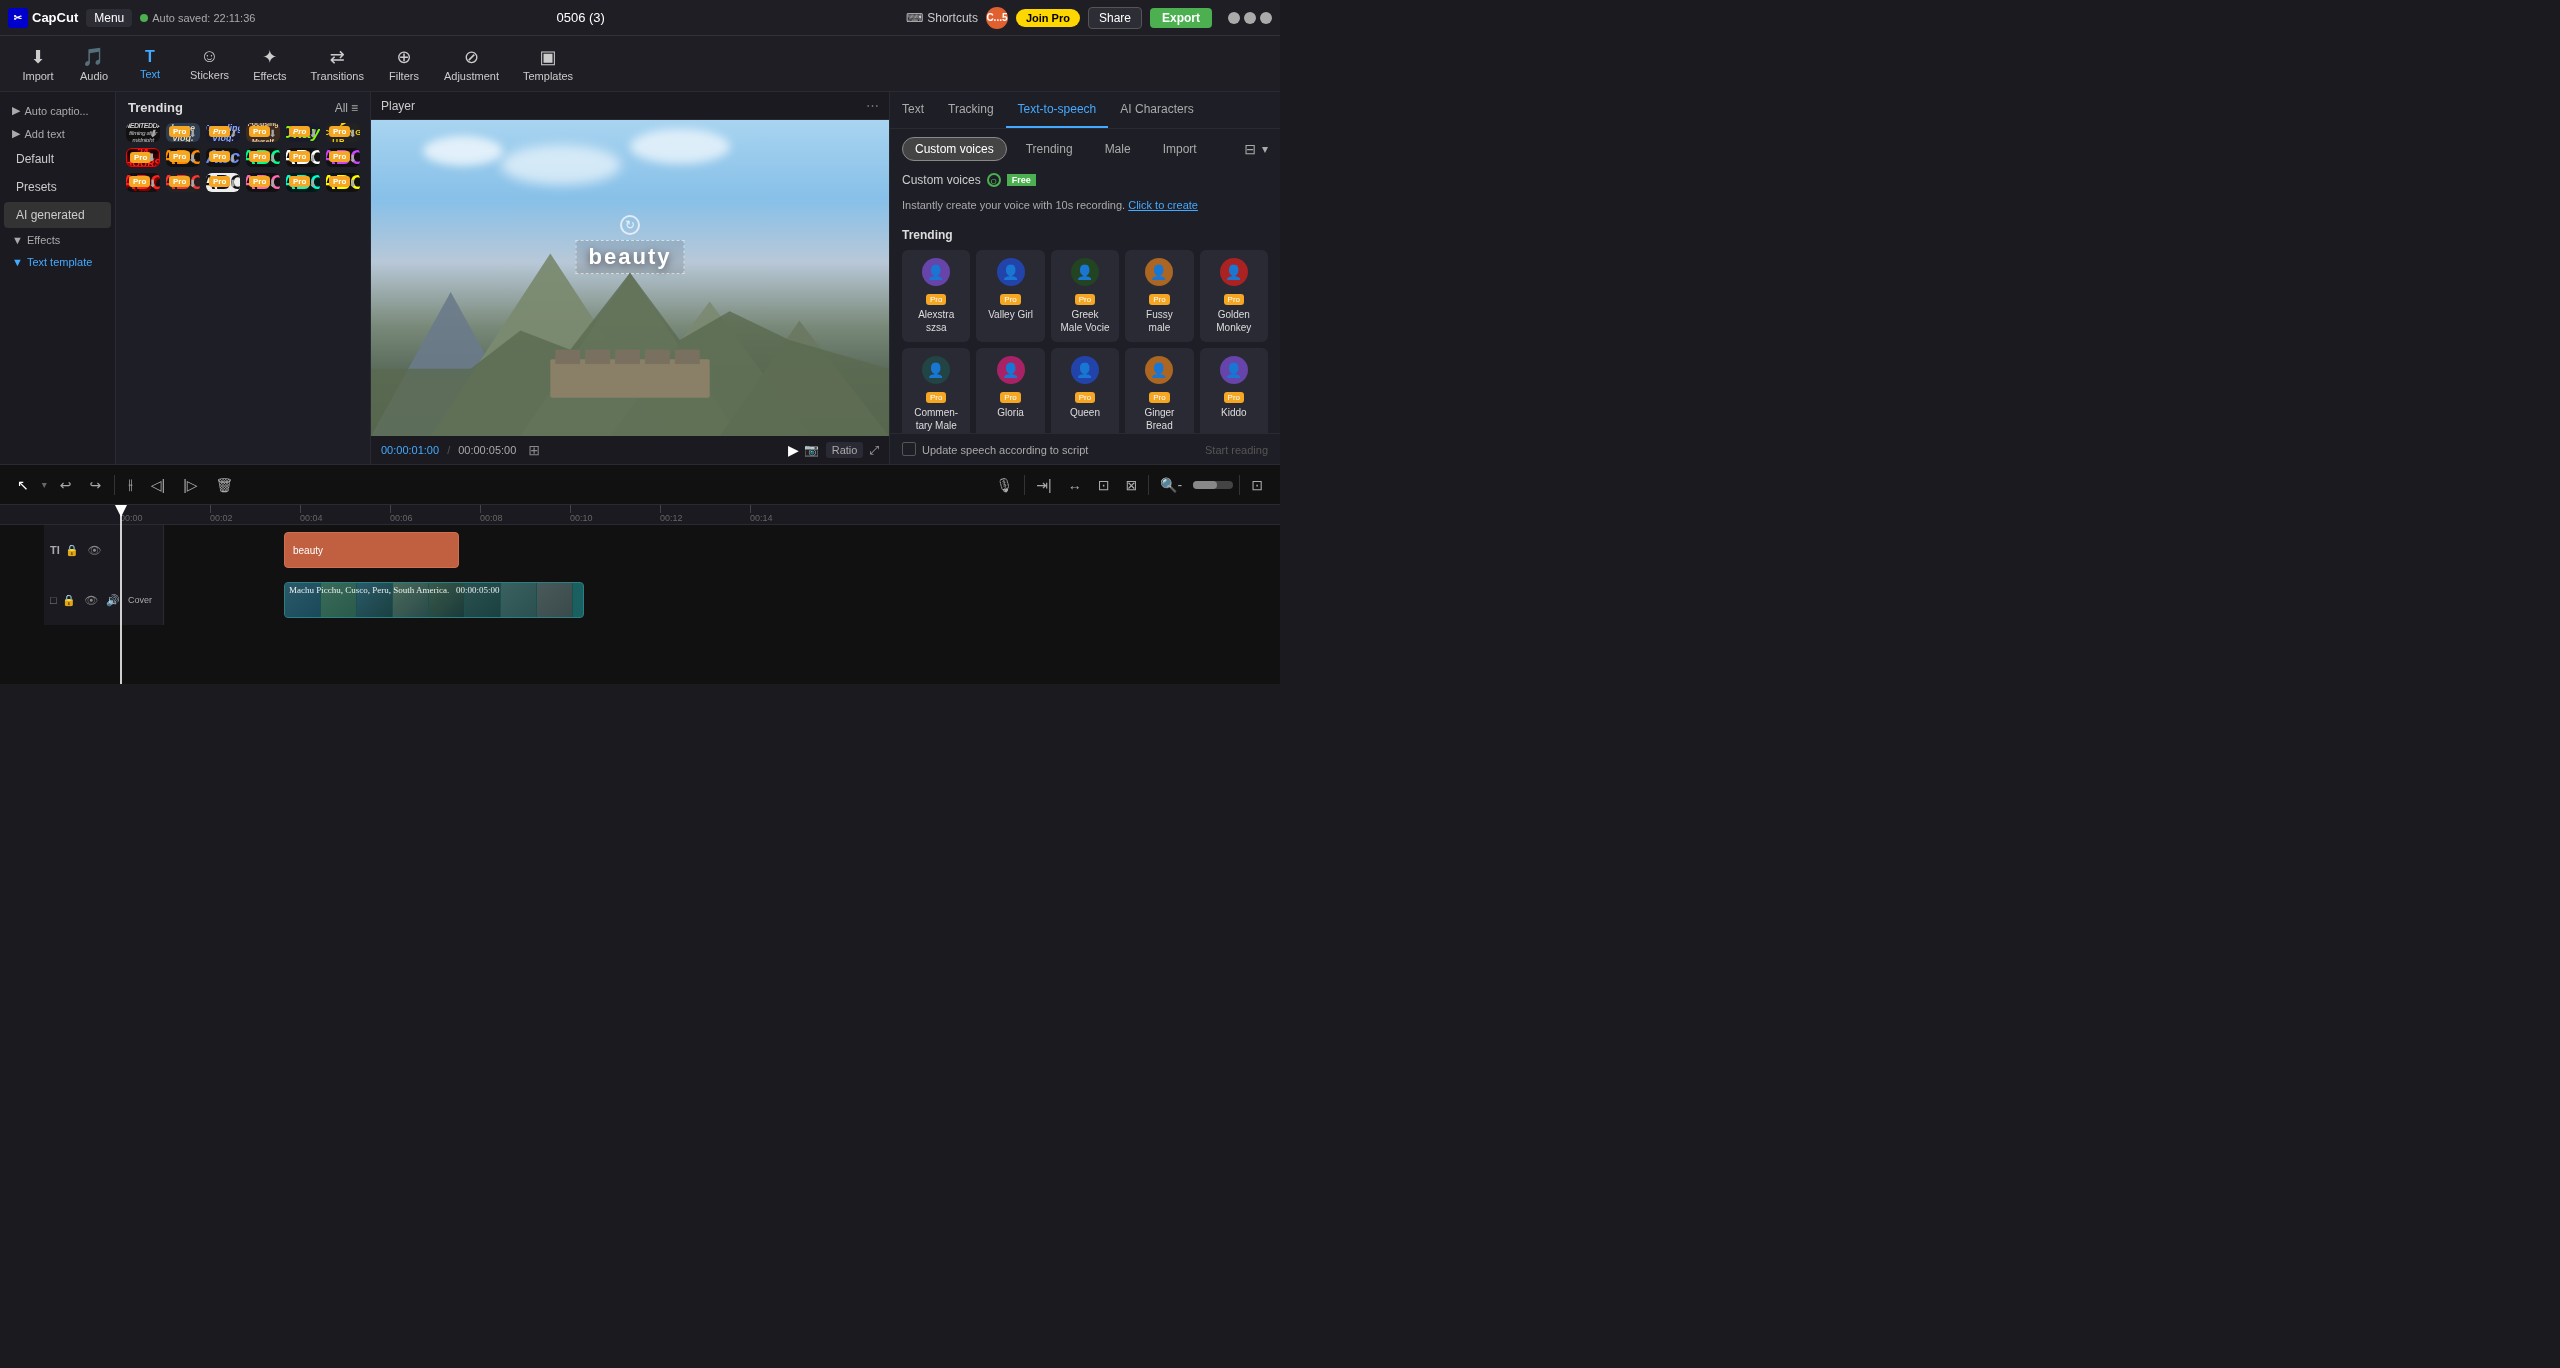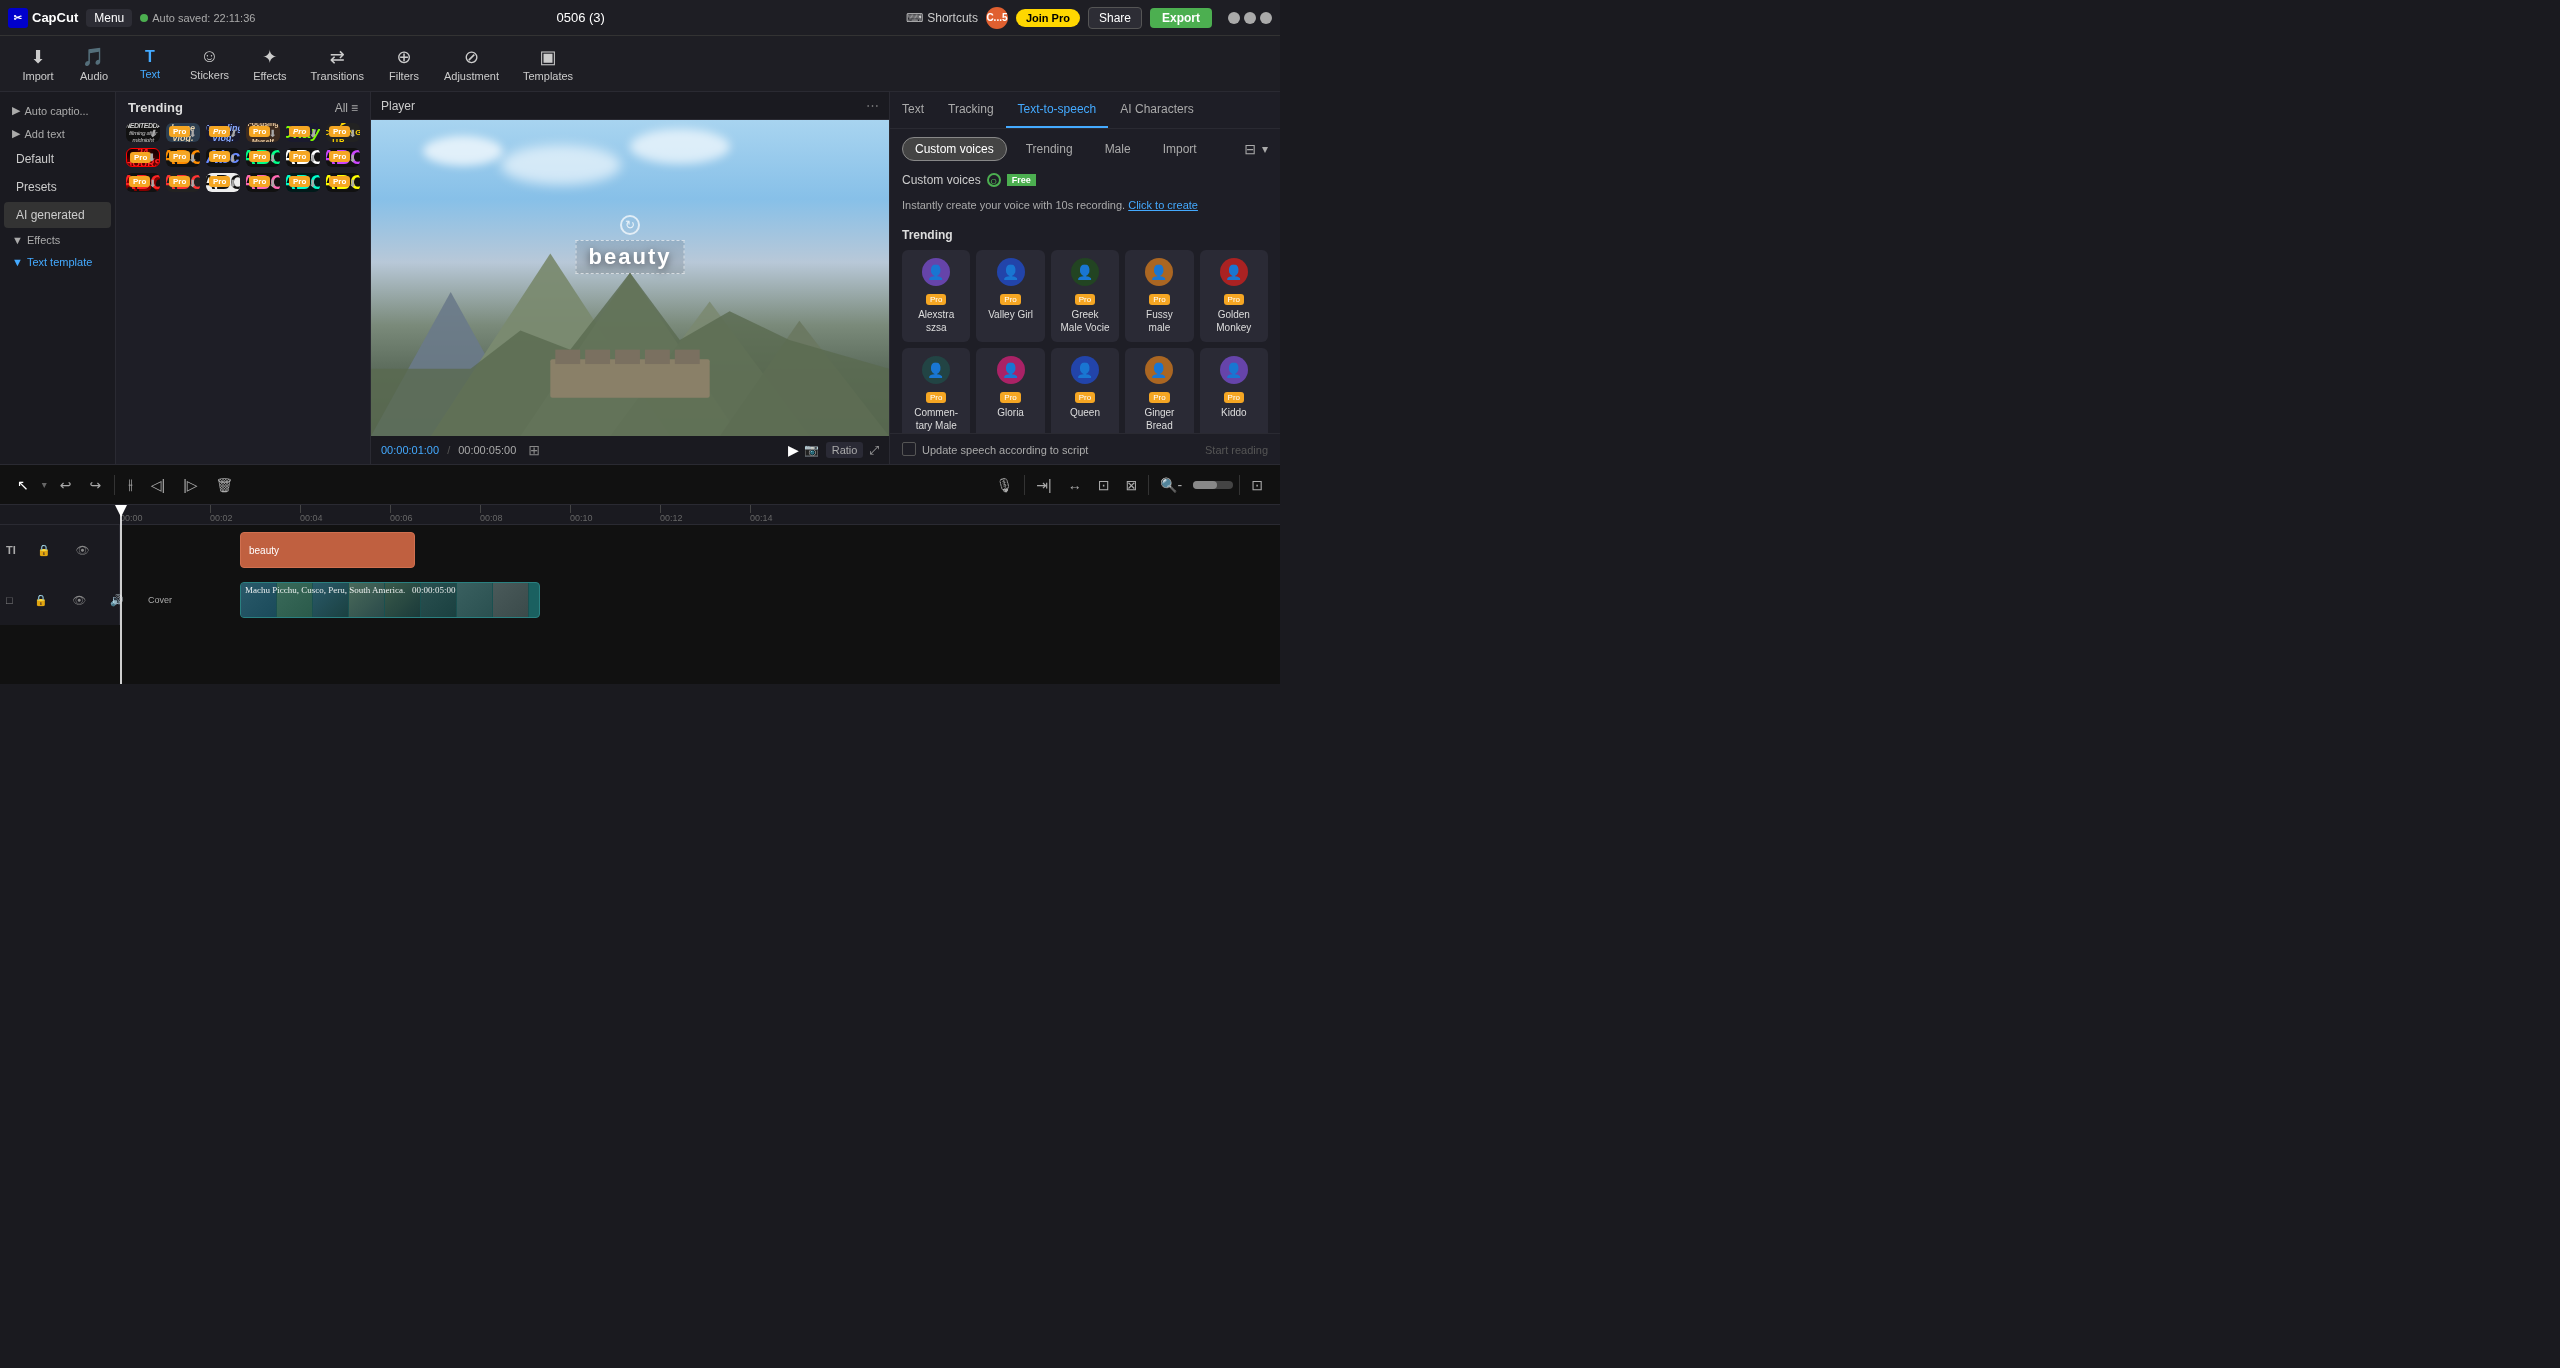--- a/index.html
+++ b/index.html
@@ -120,21 +120,21 @@
     .tl-divider { width: 1px; height: 20px; background: #333; }
 
     .timeline-body { flex: 1; position: relative; overflow: hidden; }
     .timeline-ruler { display: flex; align-items: center; height: 20px; background: #1a1a20; border-bottom: 1px solid #2a2a32; padding-left: 120px; position: relative; overflow: hidden; }
     .ruler-mark { position: absolute; top: 0; height: 20px; display: flex; align-items: flex-end; padding-bottom: 2px; font-size: 9px; color: #666; user-select: none; }
     .ruler-mark::before { content: ''; position: absolute; top: 0; left: 0; width: 1px; height: 8px; background: #444; }
     .playhead-head { position: absolute; top: 0; left: -5px; width: 12px; height: 12px; background: #fff; clip-path: polygon(0 0, 100% 0, 50% 100%); }
 
     .timeline-tracks { position: absolute; top: 20px; left: 0; right: 0; bottom: 0; }
     .track-row { display: flex; align-items: center; height: 50px; }
-    .track-controls { width: 120px; background: #1a1a20; display: flex; align-items: center; padding: 0 6px; gap: 20px; height: 100%; border-right: 1px solid #2a2a32; flex-shrink: 0; }
+    .track-controls { width: 120px; background: #1a1a20; display: flex; align-items: center; padding: 0 6px; gap: 4px; height: 100%; border-right: 1px solid #2a2a32; flex-shrink: 0; margin-left: 44px; }
     .track-ctrl-btn { background: none; border: none; color: #888; font-size: 11px; cursor: pointer; padding: 2px; }
     .track-area { flex: 1; position: relative; height: 100%; }
     .track-clip { position: absolute; border-radius: 4px; height: 36px; top: 7px; display: flex; align-items: center; overflow: hidden; font-size: 10px; font-weight: 500; cursor: pointer; }
     .clip-text { background: #c06040; border: 1px solid #d07050; color: #fff; padding: 0 8px; }
     .clip-video { background: #1a6060; border: 1px solid #2a8080; color: #fff; padding: 0 8px; display: flex; align-items: center; gap: 2px; }
     .clip-thumbnails { display: flex; align-items: center; width: 100%; height: 100%; overflow: hidden; }
     .clip-thumb { width: 36px; height: 36px; background: linear-gradient(135deg, #2a6a6a, #1a4a4a); flex-shrink: 0; border-right: 1px solid #1a5050; }
     .clip-info { position: absolute; left: 4px; top: 2px; font-size: 9px; color: rgba(255,255,255,0.9); white-space: nowrap; z-index: 1; }
 
     .playhead-line { position: absolute; top: 0; bottom: 0; width: 2px; background: rgba(255,255,255,0.8); z-index: 5; pointer-events: none; }

